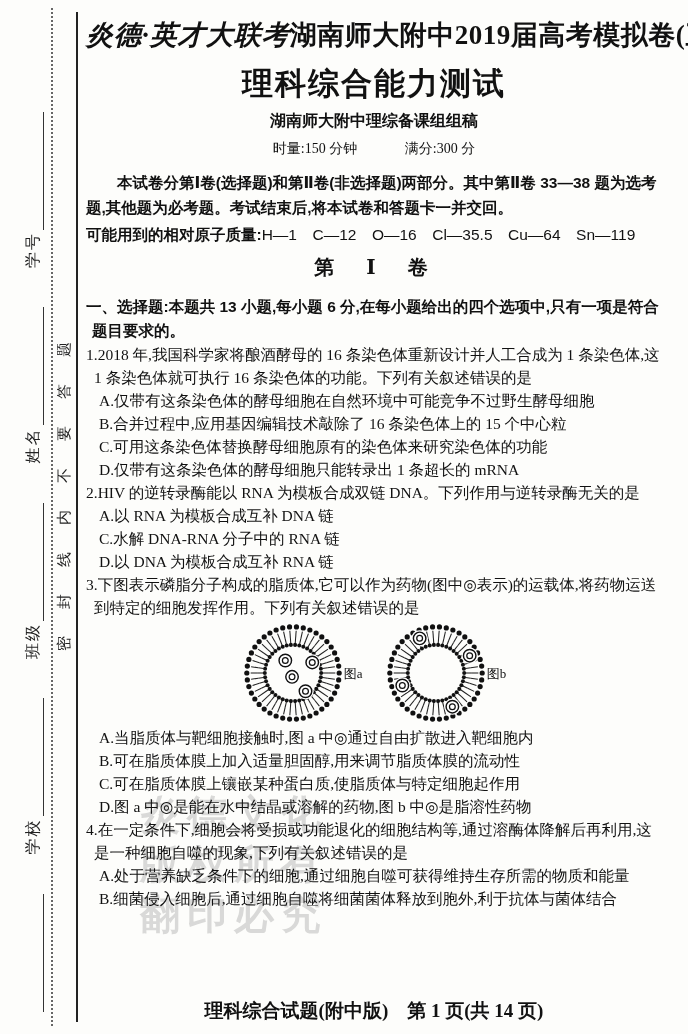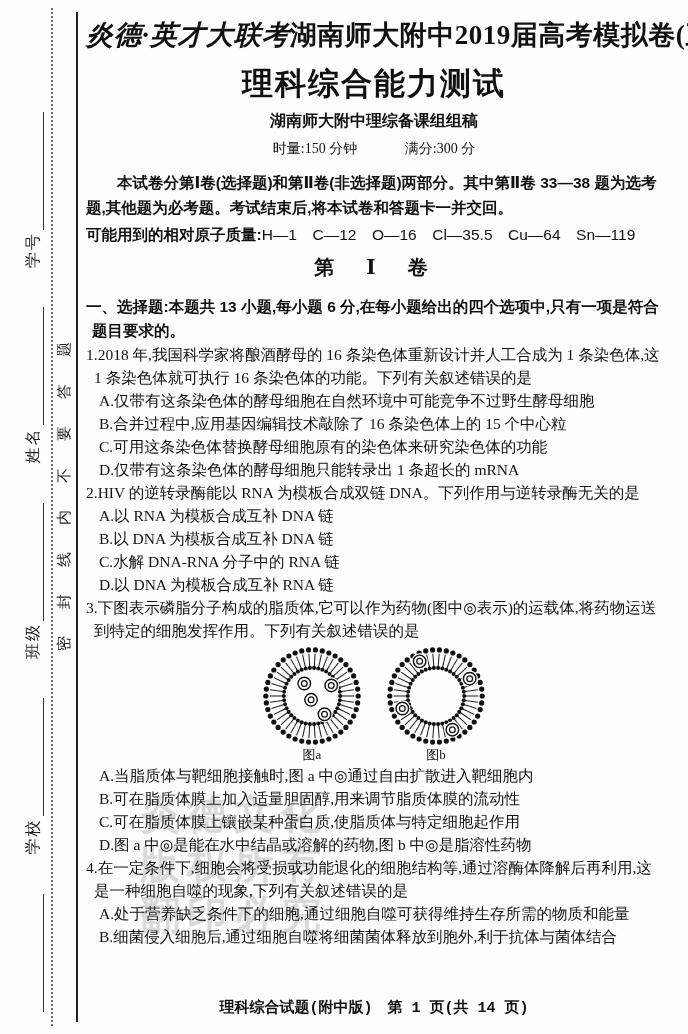--- a/index.html
+++ b/index.html
@@ -53,27 +53,27 @@
   .part-title{margin:7px 0 14px;text-align:center;font-size:20px;font-weight:700;
     letter-spacing:6px;}
   .instr{font-size:15.5px;line-height:24px;font-weight:700;
     font-family:"Liberation Sans","DejaVu Sans",sans-serif;
     padding-left:6px;text-indent:-6px;}
   .q{font-size:15.5px;line-height:23px;}
   .q-stem{padding-left:8px;text-indent:-8px;}
   .q-opt{padding-left:13px;}
   
   .figure-row{display:flex;justify-content:center;gap:22px;margin:3px 0 2px;}
-  .lipo-fig{margin:0;display:flex;flex-direction:column;align-items:center;}
+  .lipo-fig{margin:0;display:flex;flex-direction:row;align-items:center;}
   .lipo-fig svg{display:block;}
   .fig-caption{font-size:13px;line-height:15px;text-align:center;}
   
   .footer{position:absolute;left:86px;width:576px;top:998px;text-align:center;
-    font-size:15px;font-weight:700;z-index:2;
-    font-family:Liberation Mono, monospace;}
+    font-size:19px;font-weight:700;z-index:2;
+    font-family:Liberation Serif, serif;}
 </style>
 </head>
 <body>
 
 <div class="watermark">
   <div>炎德文化</div>
   <div>版权所有</div>
   <div>翻印必究</div>
 </div>
 
@@ -131,21 +131,20 @@
     <div class="q-stem"><span>1.</span><span>2018 年,我国科学家将酿酒酵母的 16 条染色体重新设计并人工合成为 1 条染色体,这 1 条染色体就可执行 16 条染色体的功能。下列有关叙述错误的是</span></div>
     <div class="q-opt">A.仅带有这条染色体的酵母细胞在自然环境中可能竞争不过野生酵母细胞</div>
     <div class="q-opt">B.合并过程中,应用基因编辑技术敲除了 16 条染色体上的 15 个中心粒</div>
     <div class="q-opt">C.可用这条染色体替换酵母细胞原有的染色体来研究染色体的功能</div>
     <div class="q-opt">D.仅带有这条染色体的酵母细胞只能转录出 1 条超长的 mRNA</div>
   </div>
 
   <div class="q">
     <div class="q-stem"><span>2.</span><span>HIV 的逆转录酶能以 RNA 为模板合成双链 DNA。下列作用与逆转录酶无关的是</span></div>
     <div class="q-opt">A.以 RNA 为模板合成互补 DNA 链</div>
-    <div class="q-opt">B.以 DNA 为模板合成互补 DNA 链</div>
     <div class="q-opt">C.水解 DNA-RNA 分子中的 RNA 链</div>
     <div class="q-opt">D.以 DNA 为模板合成互补 RNA 链</div>
   </div>
 
   <div class="q">
     <div class="q-stem"><span>3.</span><span>下图表示磷脂分子构成的脂质体,它可以作为药物(图中◎表示)的运载体,将药物运送到特定的细胞发挥作用。下列有关叙述错误的是</span></div>
 
     <div class="figure-row">
       <figure class="lipo-fig">
         <svg id="lipoA" width="102" height="102" viewBox="-53 -53 106 106" xmlns="http://www.w3.org/2000/svg">

